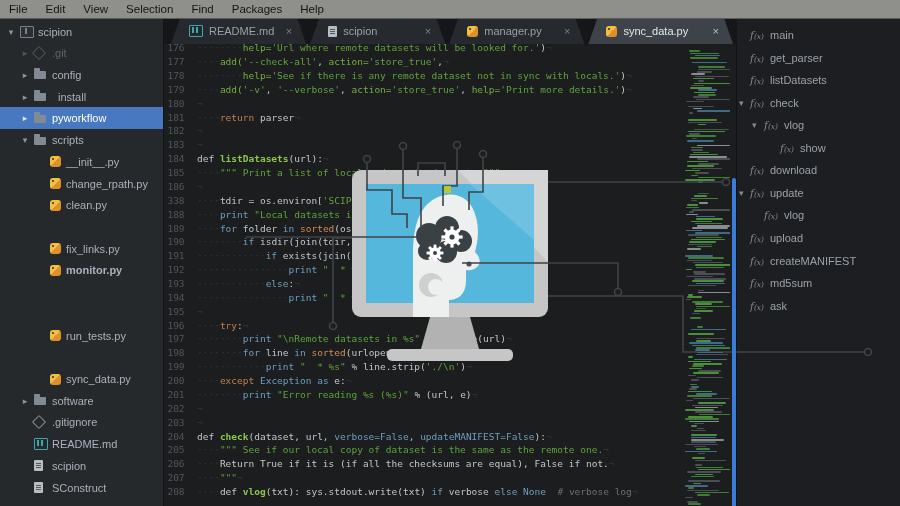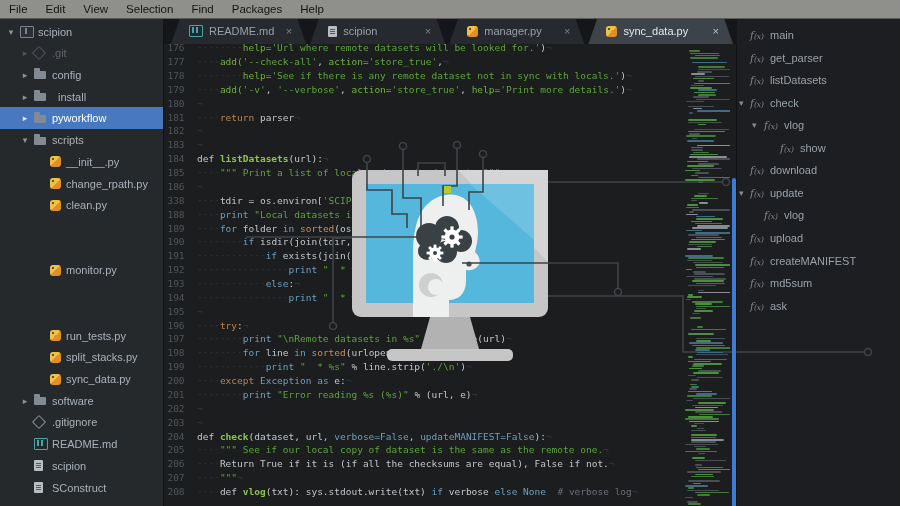--- a/index.html
+++ b/index.html
@@ -134,31 +134,31 @@
         <span class="tree-label" style="left: 66px;">__init__.py</span>
       </div>
       <div class="tree-row" style="top: 154.54px;">
         <span class="ic ic-python" style="left: 50px;"></span>
         <span class="tree-label" style="left: 66px;">change_rpath.py</span>
       </div>
       <div class="tree-row" style="top: 176.26px;">
         <span class="ic ic-python" style="left: 50px;"></span>
         <span class="tree-label" style="left: 66px;">clean.py</span>
       </div>
+      <div class="tree-row" style="top: 219.7px;">
+        <span class="ic ic-python" style="left: 50px;"></span>
+        <span class="tree-label" style="left: 66px;">fix_links.py</span>
+      </div>
       <div class="tree-row" style="top: 241.42px;">
         <span class="ic ic-python" style="left: 50px;"></span>
-        <span class="tree-label" style="left: 66px;">monitor.py</span>
+        <span class="tree-label" style="left: 66px; font-weight: bold;">monitor.py</span>
       </div>
       <div class="tree-row" style="top: 306.58px;">
         <span class="ic ic-python" style="left: 50px;"></span>
         <span class="tree-label" style="left: 66px;">run_tests.py</span>
-      </div>
-      <div class="tree-row" style="top: 328.3px;">
-        <span class="ic ic-python" style="left: 50px;"></span>
-        <span class="tree-label" style="left: 66px;">split_stacks.py</span>
       </div>
       <div class="tree-row" style="top: 350.02px;">
         <span class="ic ic-python" style="left: 50px;"></span>
         <span class="tree-label" style="left: 66px;">sync_data.py</span>
       </div>
       <div class="tree-row" style="top: 371.74px;">
         <span class="tree-chevron" style="left: 20px;">▸</span>
         <span class="ic ic-folder" style="left: 34px;"></span>
         <span class="tree-label" style="left: 52px;">software</span>
       </div>

